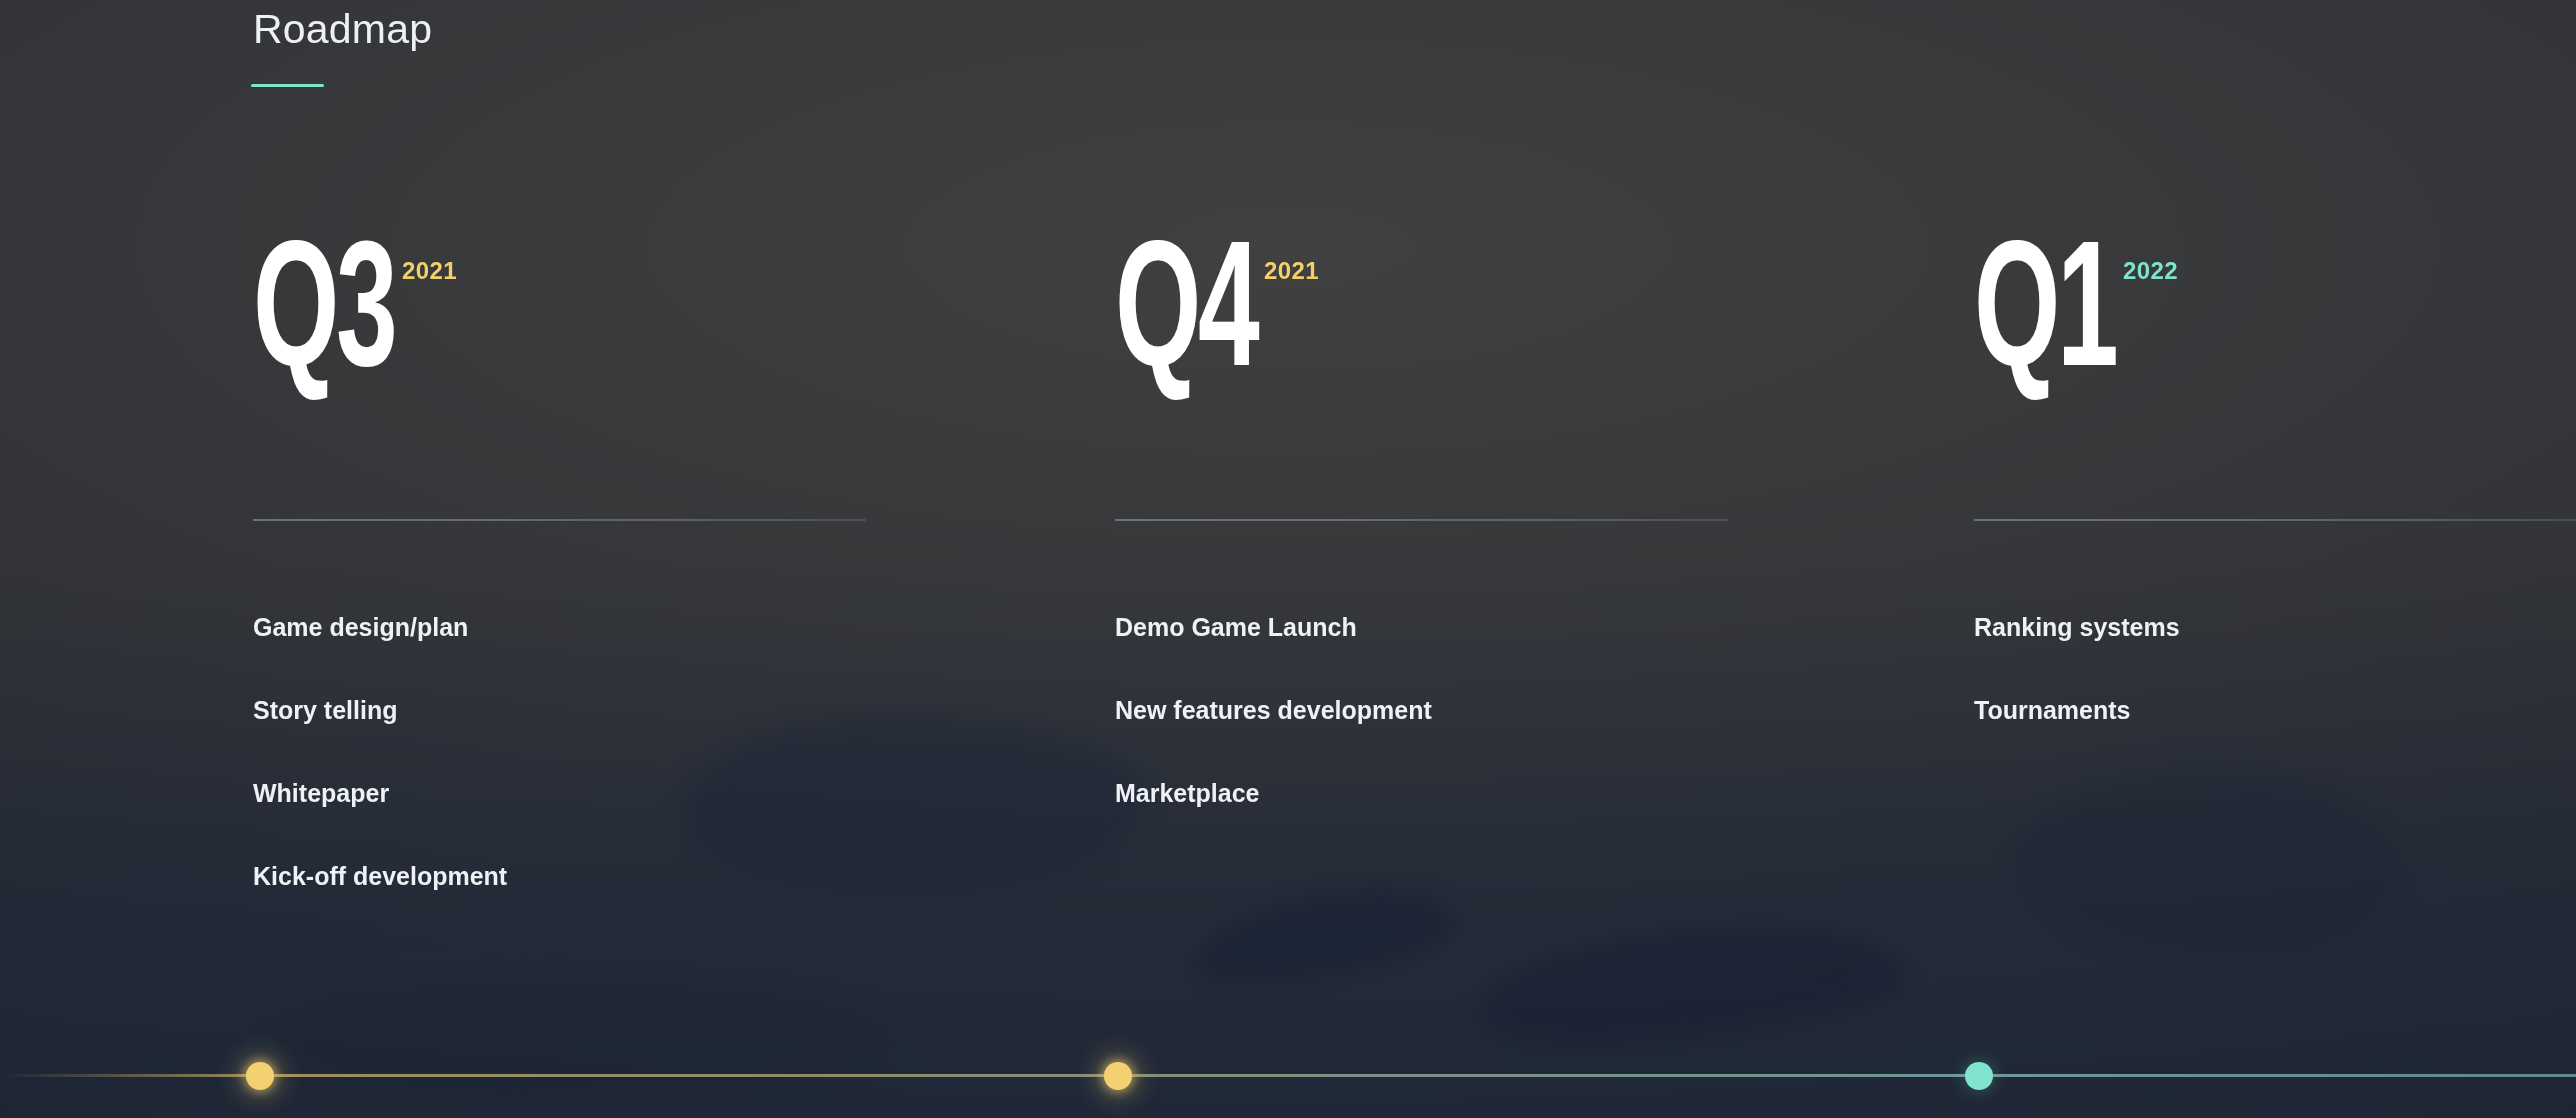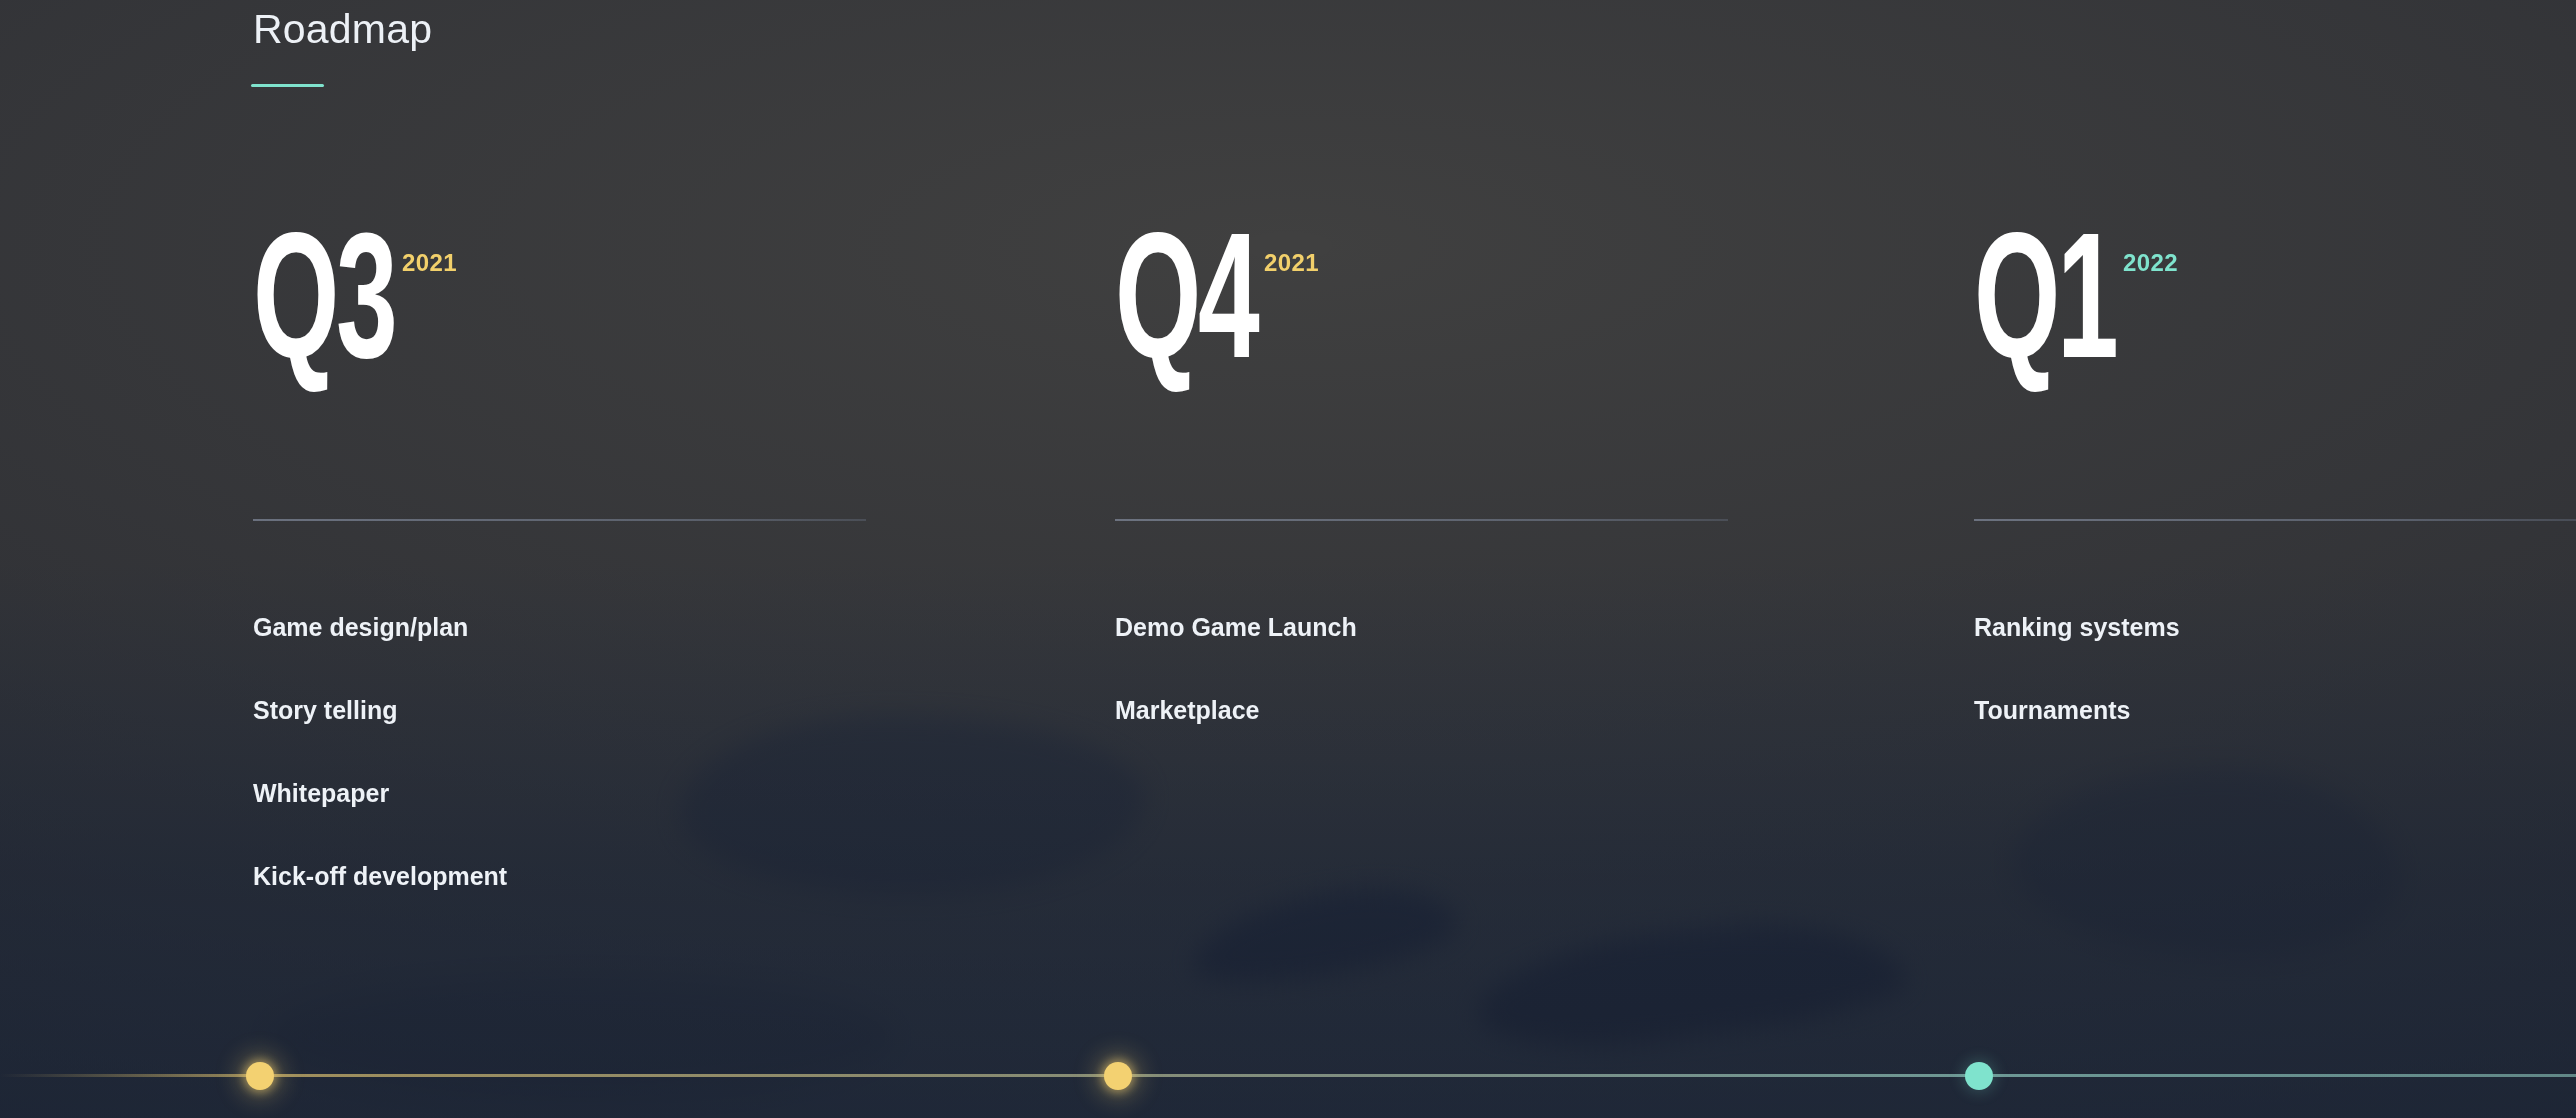--- a/index.html
+++ b/index.html
@@ -46,21 +46,21 @@
     background:#7FE3CD;
   }
 
   
   .col { position:absolute; top:0; }
   .col-0 { left:253px; }
   .col-1 { left:1115px; }
   .col-2 { left:1974px; }
 
   .q-head {
-    position:absolute; top:222px;
+    position:absolute; top:230px;
     display:flex; align-items:flex-start;
     white-space:nowrap;
   }
   .q-label {
     font-family:"Liberation Sans", sans-serif;
     font-size:179px;
     font-weight:700;
     color:#FFFFFF;
     line-height:0.82;
     letter-spacing:-5.4px;
@@ -145,20 +145,21 @@
   </div>
 
   <div class="col col-1">
     <div class="q-head">
       <span class="q-label">Q4</span>
       <span class="q-year yellow" style="margin-left:-79px;">2021</span>
     </div>
     <div class="q-divider" style="width:613px;"></div>
     <div class="q-list">
       <div class="q-item">Demo Game Launch</div>
+      <div class="q-item">New features development</div>
       <div class="q-item">Marketplace</div>
     </div>
   </div>
 
   <div class="col col-2">
     <div class="q-head">
       <span class="q-label">Q1</span>
       <span class="q-year mint" style="margin-left:-79px;">2022</span>
     </div>
     <div class="q-divider" style="width:617px;"></div>

